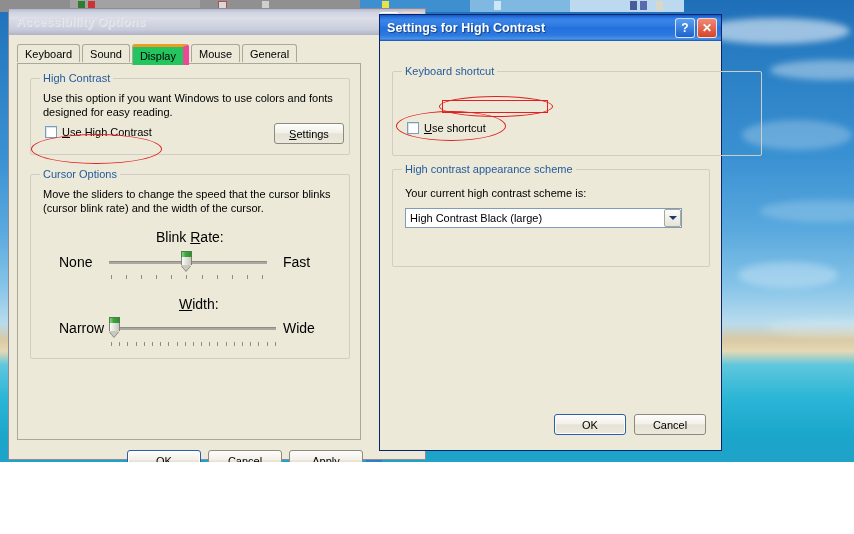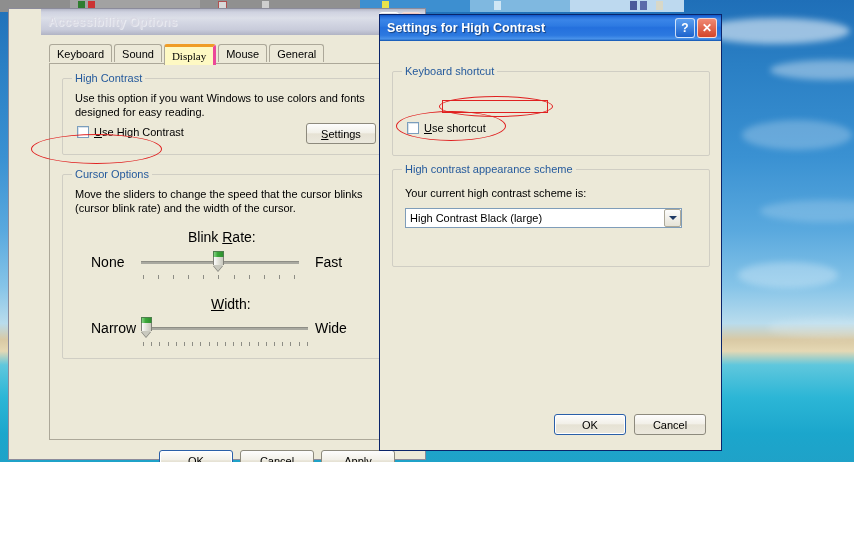--- a/index.html
+++ b/index.html
@@ -178,29 +178,28 @@
     border-bottom: none;
     border-radius: 3px 3px 0 0;
     font-size: 11px;
     color: #000000;
     display: flex; align-items: center;
     cursor: default;
     white-space: nowrap;
   }
   .tab.selected {
     height: 21px;
-    background: #fef9c3;
+    background: #22c55e;
     border-top: 3px solid #ef9c26;
     border-left: 1px solid #aca899;
-    border-right: 3px solid #ec4899;
+    border-right: 6px solid #ec4899;
     font-weight: normal;
     z-index: 4;
     position: relative;
     margin-bottom: -1px;
-    font-family: Liberation Serif, serif;
   }
 
   .tabpanel {
     position: absolute;
     background: #ece9d8;
     border: 1px solid #aca899;
     box-sizing: border-box;
   }
 
   
@@ -406,21 +405,21 @@
     <div class="ic i2"></div>
     <div class="ic i3"></div>
     <div class="ic i4"></div>
     <div class="ic i5"></div>
     <div class="ic i6"></div>
     <div class="ic i7"></div>
     <div class="ic i8"></div>
     <div class="ic i9"></div>
   </div>
 
-  <div class="dialog inactive" style="left:8px; top:8px; width:418px; height:452px;padding-left:32px;">
+  <div class="dialog inactive" style="left:8px; top:8px; width:418px; height:452px;">
 
     <div class="titlebar inactive">
       <div class="title-text inactive">Accessibility Options</div>
       <div class="tbtn help inactive">?</div>
       <div class="tbtn close inactive">✕</div>
     </div>
 
     <div class="dlg-body">
 
       <div class="tabstrip" style="left:8px; top:9px;">
@@ -550,21 +549,21 @@
   <div class="dialog" style="left:379px; top:14px; width:343px; height:437px;">
 
     <div class="titlebar">
       <div class="title-text">Settings for High Contrast</div>
       <div class="tbtn help">?</div>
       <div class="tbtn close">✕</div>
     </div>
 
     <div class="dlg-body">
 
-      <div class="groupbox" style="left:12px; top:30px; width:318px; height:85px;">
+      <div class="groupbox" style="left:12px; top:30px; width:370px; height:85px;">
         <div class="gb-title">Keyboard shortcut</div>
 
         <div class="gb-text" style="left:12px; top:13px; width:300px;">
         </div>
 
         <div class="checkrow" style="left:14px; top:50px;">
           <span class="checkbox"></span>
           <span class="lbl"><span class="u">U</span><span>se shortcut</span></span>
         </div>
       </div>

